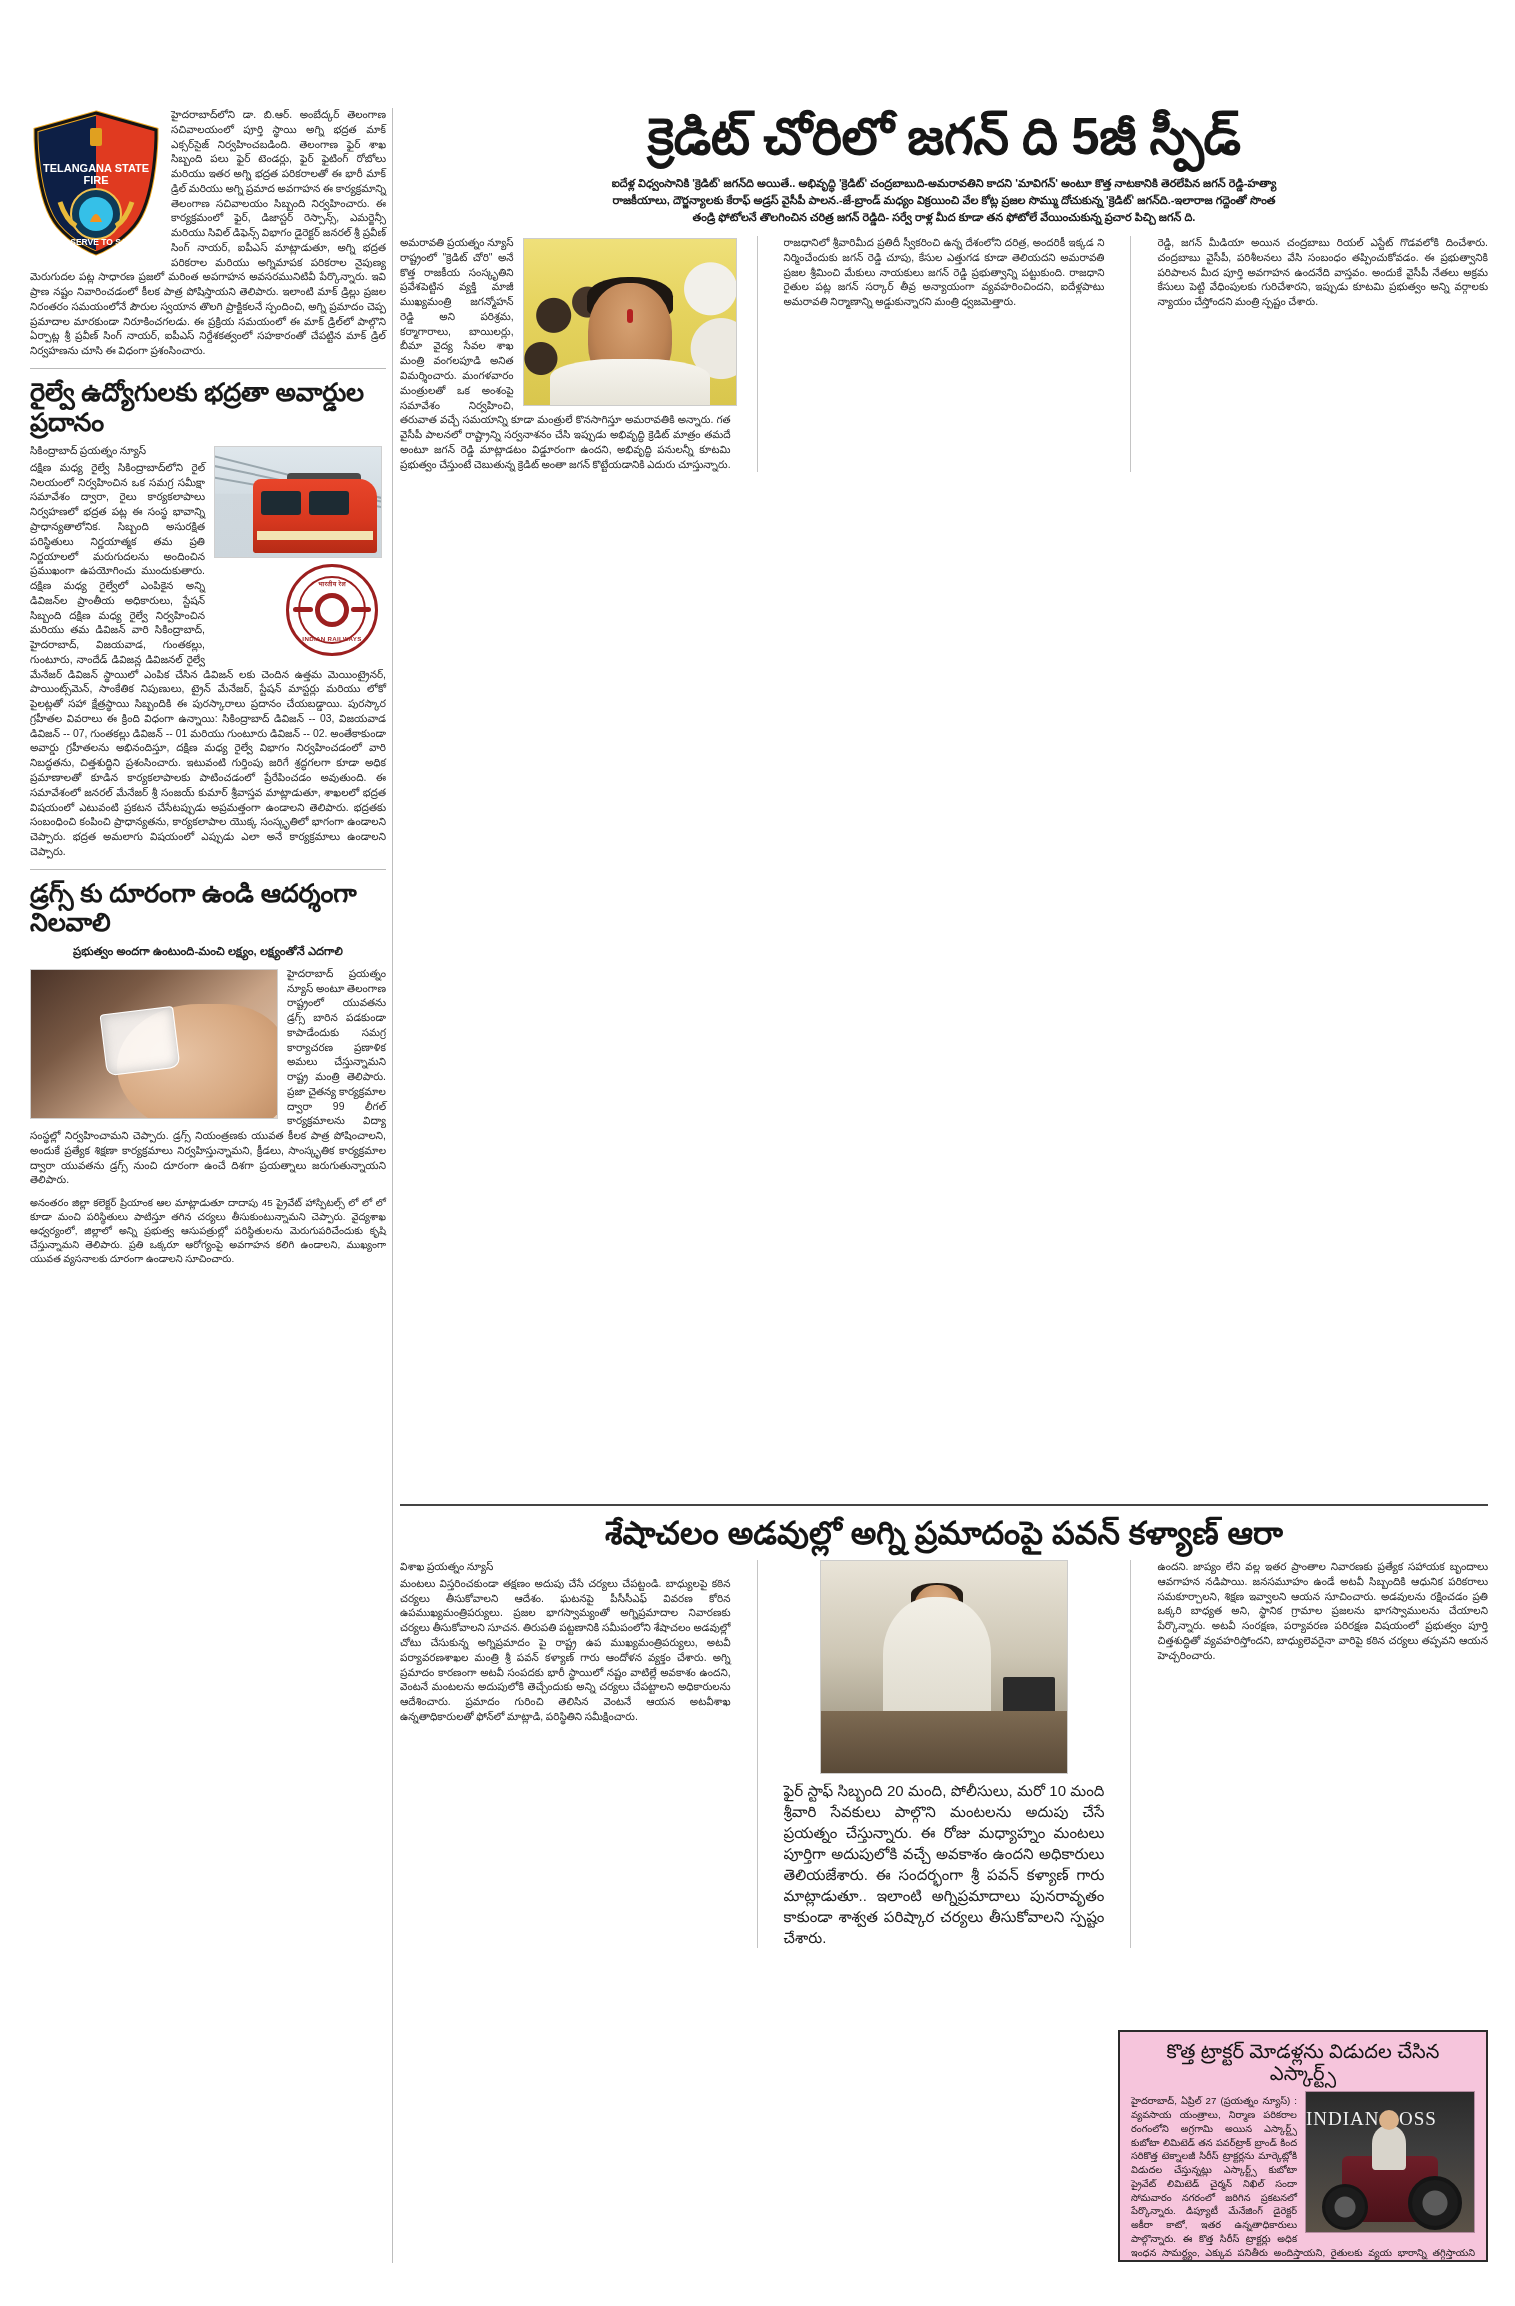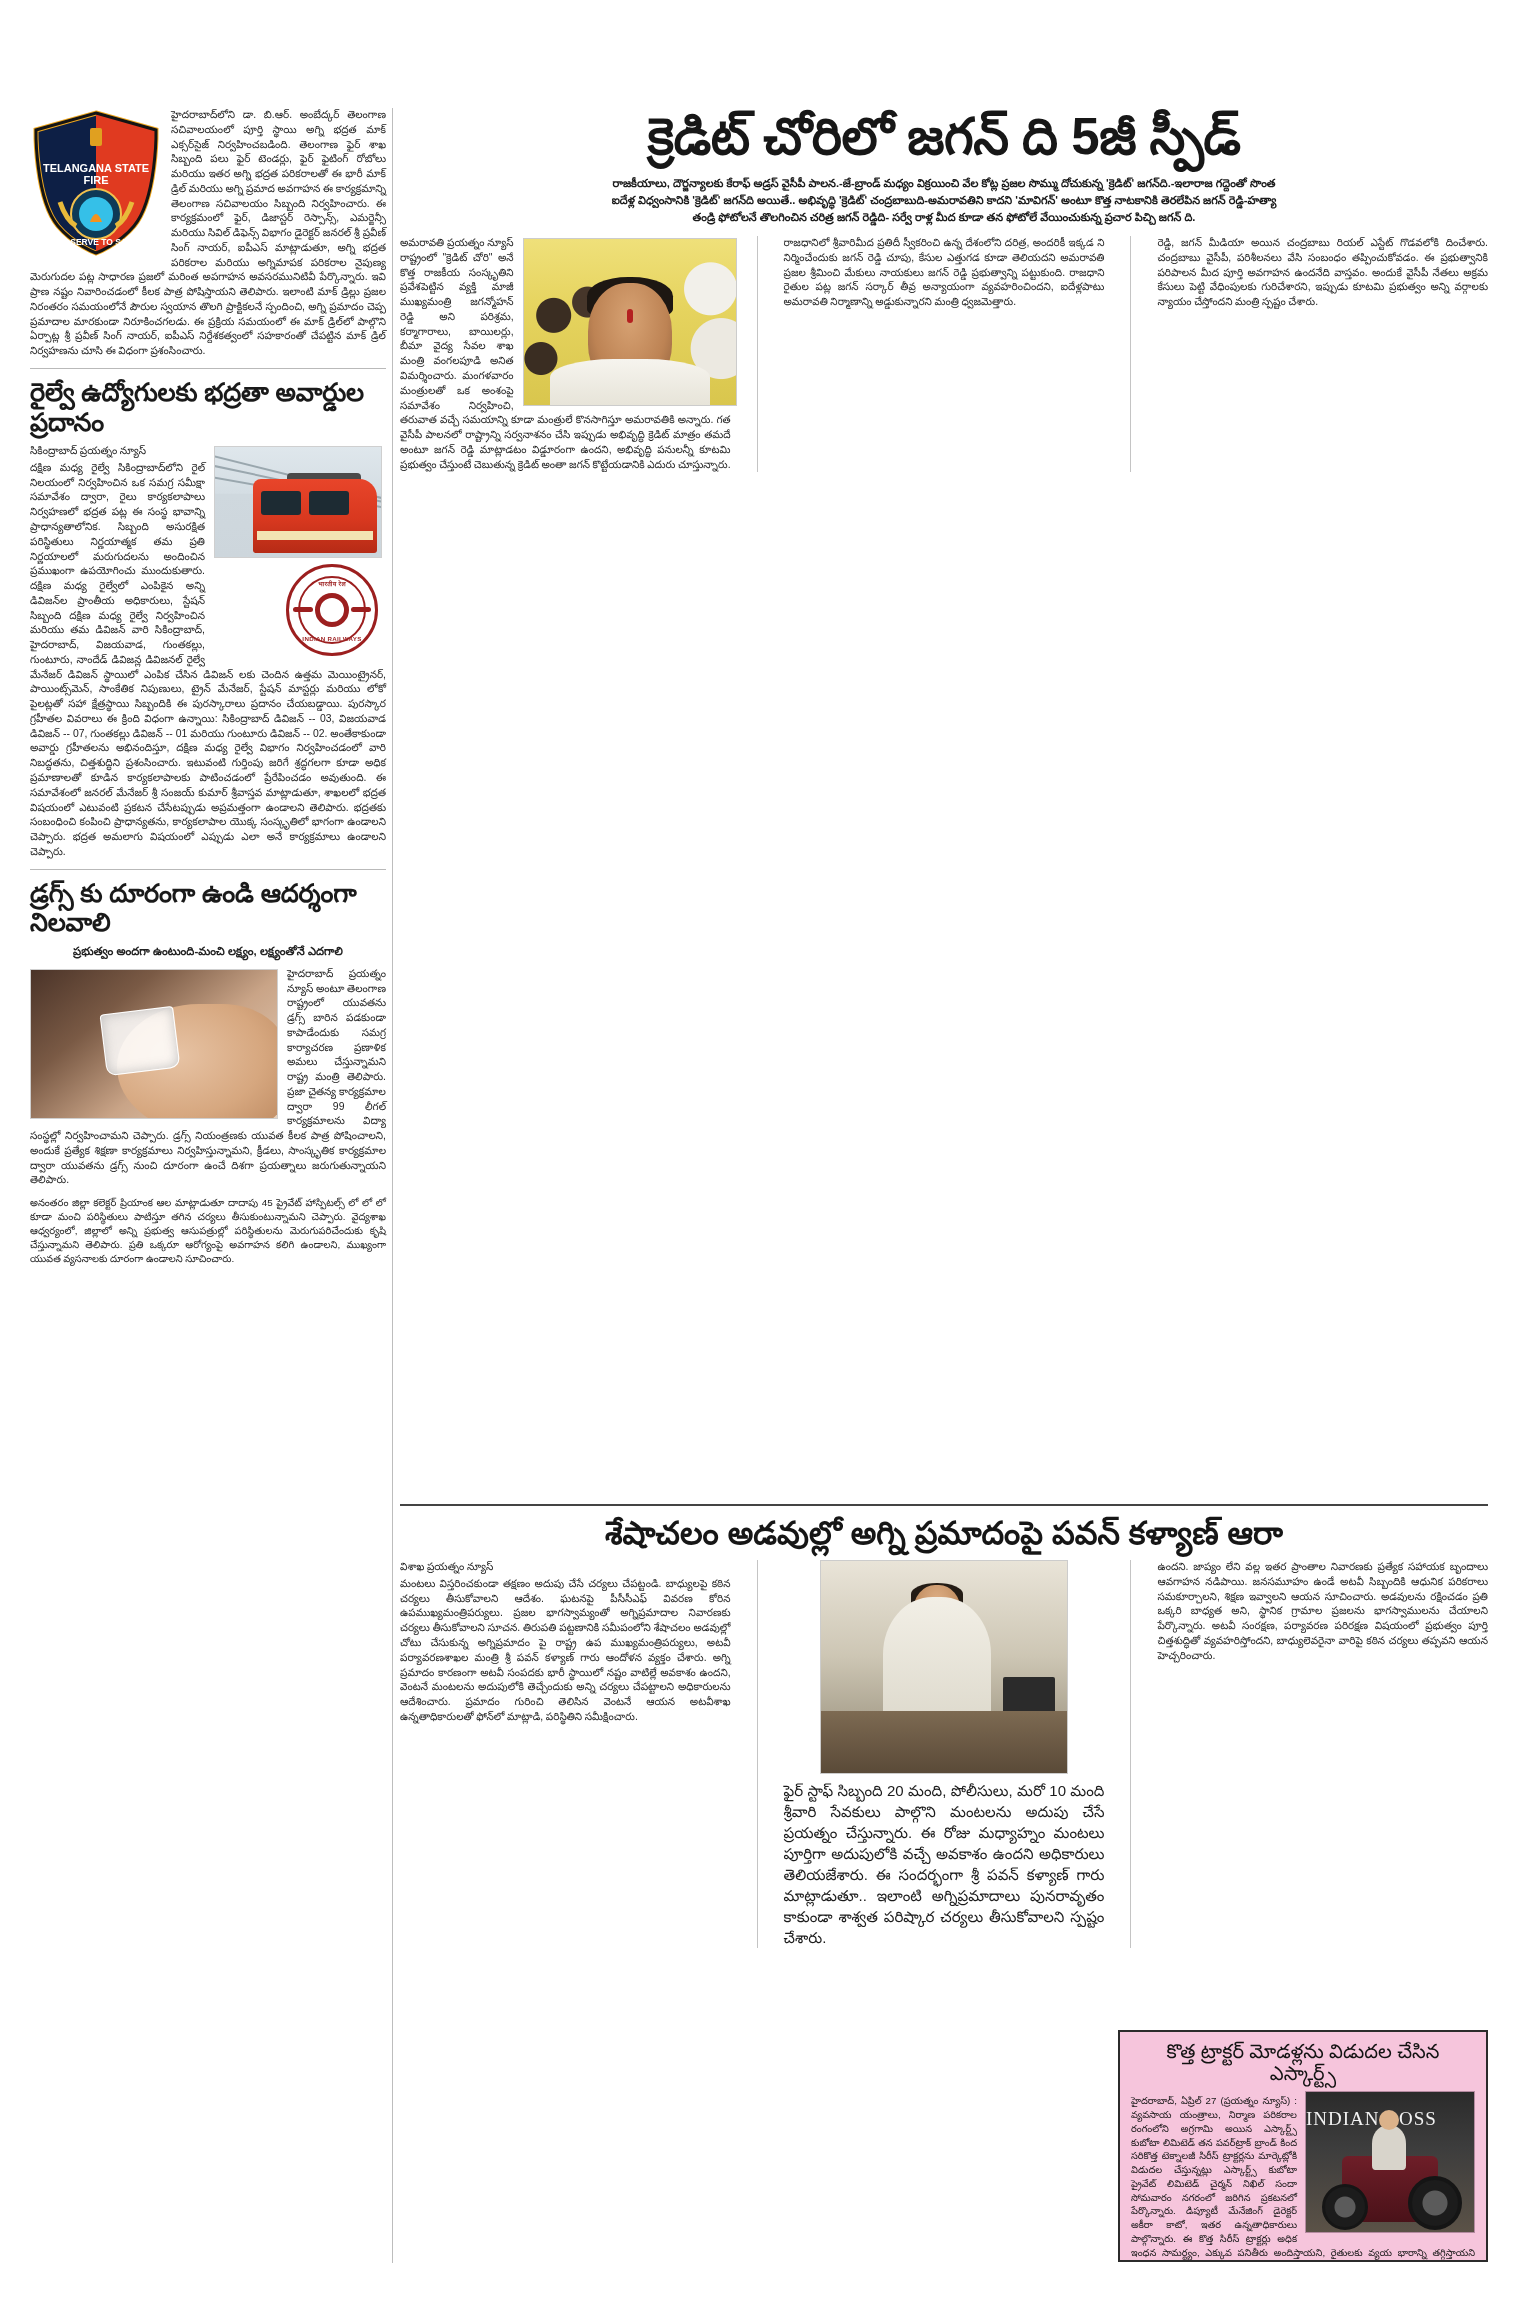--- a/index.html
+++ b/index.html
@@ -460,22 +460,22 @@
 
     <div style="clear:both;"></div>
     <p class="body-text sm" style="margin-top:8px;">అనంతరం జిల్లా కలెక్టర్ ప్రియాంక ఆల మాట్లాడుతూ దాదాపు 45 ప్రైవేట్ హాస్పిటల్స్ లో లో లో కూడా మంచి పరిస్థితులు పాటిస్తూ తగిన చర్యలు తీసుకుంటున్నామని చెప్పారు. వైద్యశాఖ ఆధ్వర్యంలో, జిల్లాలో అన్ని ప్రభుత్వ ఆసుపత్రుల్లో పరిస్థితులను మెరుగుపరిచేందుకు కృషి చేస్తున్నామని తెలిపారు. ప్రతి ఒక్కరూ ఆరోగ్యంపై అవగాహన కలిగి ఉండాలని, ముఖ్యంగా యువత వ్యసనాలకు దూరంగా ఉండాలని సూచించారు.</p>
   </div>
 
   <div class="main-area">
 
     <h1 class="main-headline">క్రెడిట్ చోరిలో జగన్ ది 5జీ స్పీడ్</h1>
 
     <div class="deck">
+      <span class="line">ఐదేళ్ల విధ్వంసానికి 'క్రెడిట్' జగన్‌ది అయితే.. అభివృద్ధి 'క్రెడిట్' చంద్రబాబుది-అమరావతిని కాదని 'మావిగన్' అంటూ కొత్త నాటకానికి తెరలేపిన జగన్ రెడ్డి-హత్యా</span>
       <span class="line">రాజకీయాలు, దౌర్జన్యాలకు కేరాఫ్ అడ్రస్ వైసీపీ పాలన.-జే-బ్రాండ్ మధ్యం విక్రయించి వేల కోట్ల ప్రజల సొమ్ము దోచుకున్న 'క్రెడిట్' జగన్‌ది.-ఇలారాజ గద్దెంతో సొంత</span>
-      <span class="line">ఐదేళ్ల విధ్వంసానికి 'క్రెడిట్' జగన్‌ది అయితే.. అభివృద్ధి 'క్రెడిట్' చంద్రబాబుది-అమరావతిని కాదని 'మావిగన్' అంటూ కొత్త నాటకానికి తెరలేపిన జగన్ రెడ్డి-హత్యా</span>
       <span class="line">తండ్రి ఫోటోలనే తొలగించిన చరిత్ర జగన్ రెడ్డిది- సర్వే రాళ్ల మీద కూడా తన ఫోటోలే వేయించుకున్న ప్రచార పిచ్చి జగన్ ది.</span>
     </div>
 
     <div class="threecol">
       <div class="tc">
         <div class="fig fig-right polphoto" style="margin-right:-6px;">
           <div class="crowd"></div>
           <div class="hair"></div>
           <div class="face"></div>
           <div class="tilak"></div>

